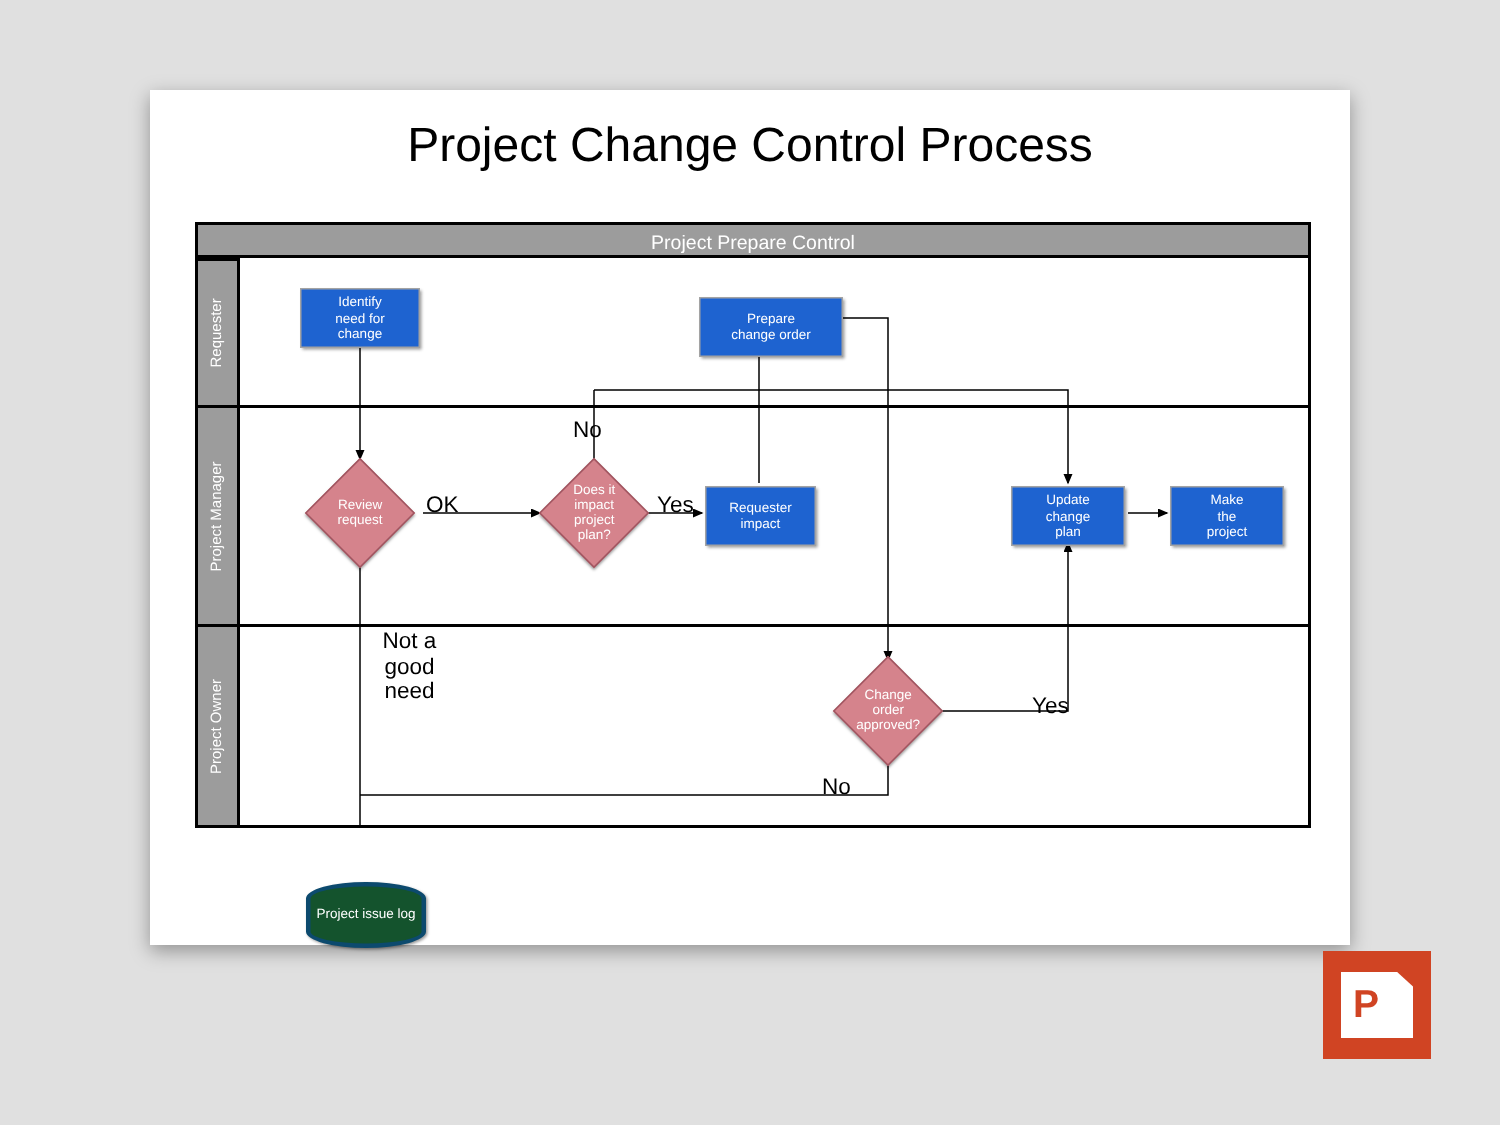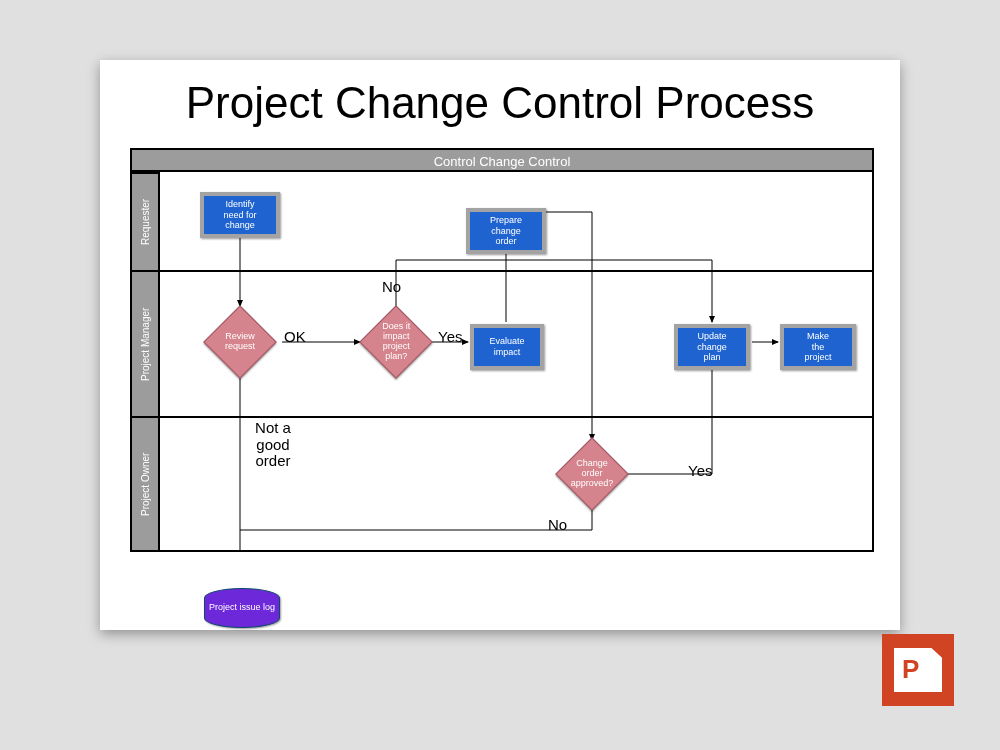--- a/index.html
+++ b/index.html
@@ -1,42 +1,42 @@
 <!DOCTYPE html>
 <html><head>
 <meta charset="utf-8">
 <style>
   html,body{margin:0;padding:0;width:1000px;height:750px;background:#e0e0e0;font-family:Arial,Helvetica,sans-serif;overflow:hidden}
   .page{position:absolute;left:100px;top:60px;width:800px;height:570px;background:#fff;box-shadow:0 4px 12px rgba(0,0,0,.35)}
-  .title{position:absolute;left:0;top:18px;width:100%;text-align:center;font-size:44px;font-weight:400;color:#000}
+  .title{position:absolute;left:0;top:18px;width:100%;text-align:center;font-size:32px;font-weight:400;color:#000}
   .table{position:absolute;left:30px;top:88px;width:740px;height:400px;border:2px solid #000}
   .hdr{position:absolute;left:-2px;top:-2px;width:744px;height:24px;line-height:24px;background:#9c9c9c;color:#fff;text-align:center;font-size:13px;border:2px solid #000;box-sizing:border-box}
   .lane-lbl{position:absolute;left:-2px;width:30px;background:#9c9c9c;color:#fff;font-size:10px;writing-mode:vertical-rl;transform:rotate(180deg);display:flex;align-items:center;justify-content:center;border:2px solid #000;box-sizing:border-box}
   .lane1{top:22px;height:100px}
   .lane2{top:120px;height:148px}
   .lane3{top:266px;height:136px}
   .hline{position:absolute;left:28px;height:0;border-top:2px solid #000}
-  .proc{position:absolute;background:#1e63d0;color:#fff;font-size:9px;text-align:center;display:flex;align-items:center;justify-content:center;border:4px solid #a3a3a3;box-shadow:1px 1px 2px rgba(0,0,0,.4);padding:19px;box-sizing:border-box;line-height:1.2}
+  .proc{position:absolute;background:#1e63d0;color:#fff;font-size:9px;text-align:center;display:flex;align-items:center;justify-content:center;border:1px solid #a3a3a3;box-shadow:1px 1px 2px rgba(0,0,0,.4);padding:19px;box-sizing:border-box;line-height:1.2}
   .dec{position:absolute;background:#d5838c;color:#fff;font-size:9px;text-align:center;display:flex;align-items:center;justify-content:center;border:1px solid #a05560;box-shadow:1px 1px 2px rgba(0,0,0,.4);transform:rotate(45deg);box-sizing:border-box;line-height:1.1}
   .dec span{transform:rotate(-45deg);display:block;width:70px}
-  .db{position:absolute;width:74px;height:38px;background:#6d28d9;border:1px solid #0c4a6e;border-radius:50%/25%;color:#fff;font-size:9px;text-align:center;display:flex;align-items:center;justify-content:center;box-shadow:1px 1px 2px rgba(0,0,0,.4);line-height:1.1}
+  .db{position:absolute;width:74px;height:38px;background:#14532d;border:3px solid #0c4a6e;border-radius:50%/25%;color:#fff;font-size:9px;text-align:center;display:flex;align-items:center;justify-content:center;box-shadow:1px 1px 2px rgba(0,0,0,.4);line-height:1.1}
   .edge-lbl{position:absolute;font-size:15px;color:#000;text-align:center}
   svg.arrows{position:absolute;left:0;top:0;width:740px;height:400px;pointer-events:none}
   .ppt{position:absolute;right:46px;bottom:44px;width:72px;height:72px;background:#d04423;display:flex;align-items:center;justify-content:center}
   .ppt .inner{width:48px;height:44px;background:#fff;position:relative;clip-path:polygon(0 0,78% 0,100% 22%,100% 100%,0 100%)}
   .ppt .p{position:absolute;left:8px;top:6px;font-size:26px;font-weight:bold;color:#d04423;font-family:Arial}
 </style>
 </head>
 <body>
 
 <div class="page">
   <div class="title">Project Change Control Process</div>
 
   <div class="table">
-    <div class="hdr">Control Change Control</div>
+    <div class="hdr">Project Prepare Control</div>
 
     <div class="lane-lbl lane1">Requester</div>
     <div class="lane-lbl lane2">Project Manager</div>
     <div class="lane-lbl lane3">Project Owner</div>
 
     <div class="hline" style="top:120px;width:712px"></div>
     <div class="hline" style="top:266px;width:712px"></div>
 
     <svg class="arrows">
       <defs>
@@ -63,42 +63,42 @@
       <path d="M460 360 L460 380 L108 380" stroke="#000" fill="none"></path>
 
       <path d="M108 228 L108 440" stroke="#000" fill="none" marker-end="url(#ah)"></path>
 
       <path d="M620 192 L646 192" stroke="#000" fill="none" marker-end="url(#ah)"></path>
 
       <path d="M108 380 L108 380" stroke="#000" fill="none"></path>
     </svg>
 
     <div class="proc" style="left:68px;top:42px;width:80px;height:36px">Identify need for change</div>
-    <div class="proc" style="left:334px;top:58px;width:80px;height:36px">Prepare change order</div>
+    <div class="proc" style="left:334px;top:48px;width:96px;height:36px">Prepare change order</div>
 
     <div class="dec" style="left:82px;top:166px;width:52px;height:52px">
         <span>Review request</span>
       </div>
     <div class="dec" style="left:238px;top:166px;width:52px;height:52px">
         <span>Does it impact project plan?</span>
       </div>
-    <div class="proc" style="left:338px;top:174px;width:74px;height:36px">Evaluate impact</div>
+    <div class="proc" style="left:338px;top:174px;width:74px;height:36px">Requester impact</div>
     <div class="proc" style="left:542px;top:174px;width:76px;height:36px">Update change plan</div>
     <div class="proc" style="left:648px;top:174px;width:76px;height:36px">Make the project</div>
 
     <div class="dec" style="left:434px;top:298px;width:52px;height:52px">
         <span>Change order approved?</span>
       </div>
 
     <div class="db" style="left:72px;top:438px">Project issue log</div>
 
     <div class="edge-lbl" style="left:152px;top:178px">OK</div>
     <div class="edge-lbl" style="left:250px;top:128px">No</div>
     <div class="edge-lbl" style="left:306px;top:178px">Yes</div>
-    <div class="edge-lbl" style="left:116px;top:270px;width:50px;line-height:1.1">Not a good order</div>
+    <div class="edge-lbl" style="left:116px;top:270px;width:50px;line-height:1.1">Not a good need</div>
     <div class="edge-lbl" style="left:556px;top:312px">Yes</div>
     <div class="edge-lbl" style="left:416px;top:366px">No</div>
   </div>
 </div>
 
 <div class="ppt">
   <div class="inner">
     <div class="p">P</div>
   </div>
 </div>

